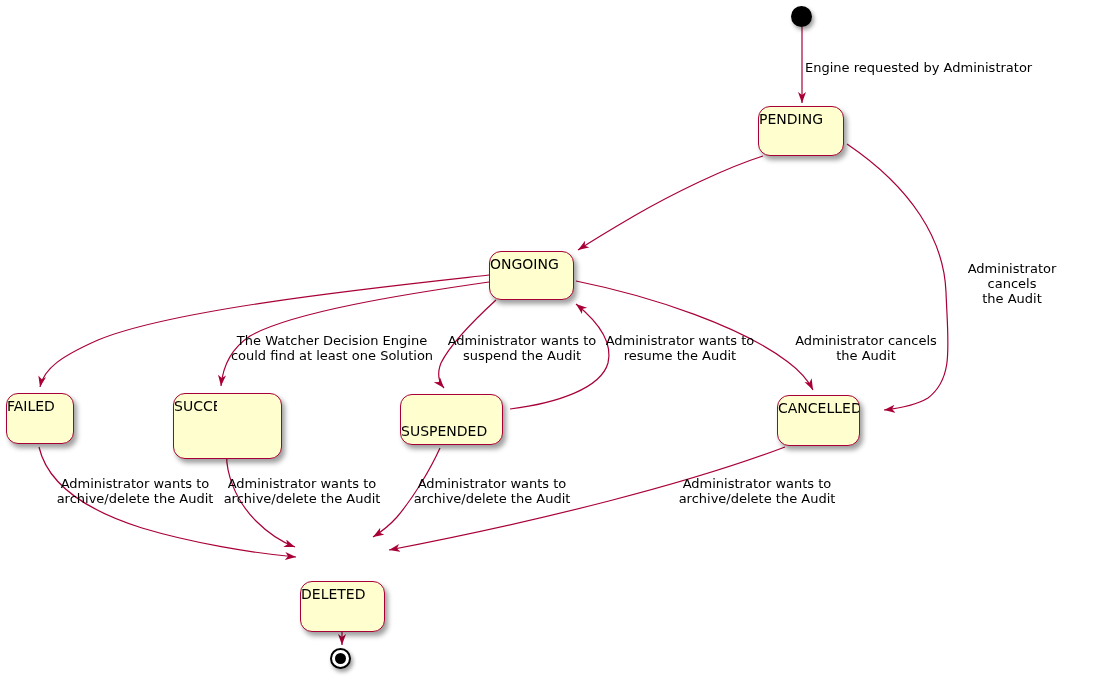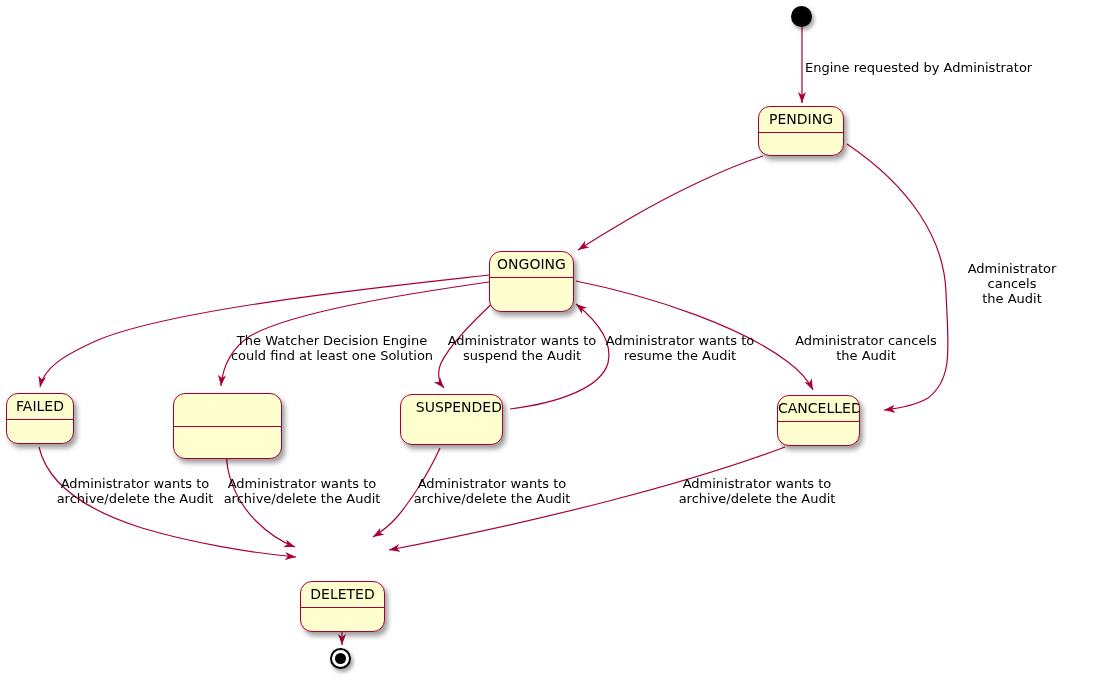--- a/index.html
+++ b/index.html
@@ -19,21 +19,21 @@
   }
   .edges{position:absolute;left:0;top:0;}
   .edges path.edge{fill:none;stroke:var(--edge);stroke-width:1.2px;}
   .state{
     position:absolute;
     background:var(--state-fill);
     border:1.8px solid var(--state-border);
     border-radius:12px;
     box-shadow:3px 4px 5px rgba(0,0,0,0.38);
     box-sizing:border-box;
-    display:flex;flex-direction:column;
+    display:flex;flex-direction:row;
   }
   .state-title{
     height:25px;line-height:25px;
     text-align:center;
     font-size:14px;color:var(--text);
     white-space:nowrap;overflow:hidden;
   }
   .state-divider{height:0;border-top:1.6px solid var(--state-border);}
   .state-body{flex:1;}
   .elabel{
@@ -86,21 +86,21 @@
   </svg>
 
   <div class="pseudo initial" style="left:791px;top:6px;"></div>
 
   <div class="state" style="left:758px;top:106px;width:86px;height:50px;">
     <div class="state-title">PENDING</div>
     <div class="state-divider"></div>
     <div class="state-body"></div>
   </div>
 
-  <div class="state" style="left:489px;top:251px;width:85px;height:61px;">
+  <div class="state" style="left:489px;top:251px;width:85px;height:49px;">
     <div class="state-title">ONGOING</div>
     <div class="state-divider"></div>
     <div class="state-body"></div>
   </div>
 
   <div class="state" style="left:6px;top:393px;width:68px;height:51px;">
     <div class="state-title">FAILED</div>
     <div class="state-divider"></div>
     <div class="state-body"></div>
   </div>

